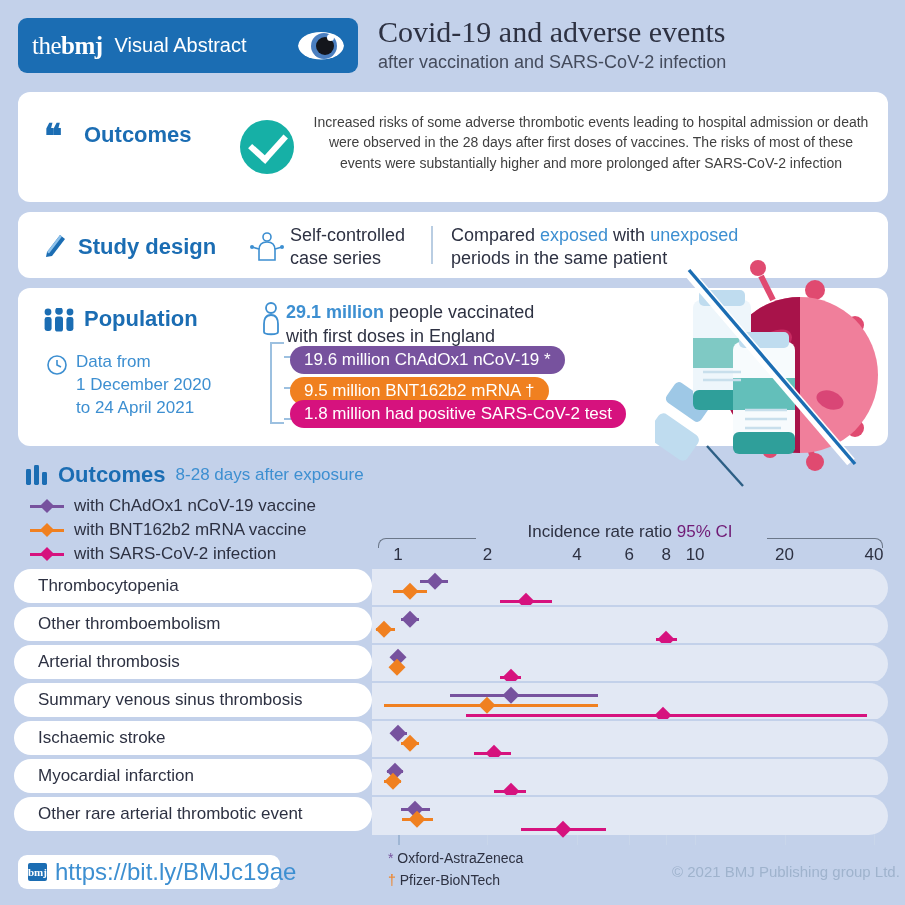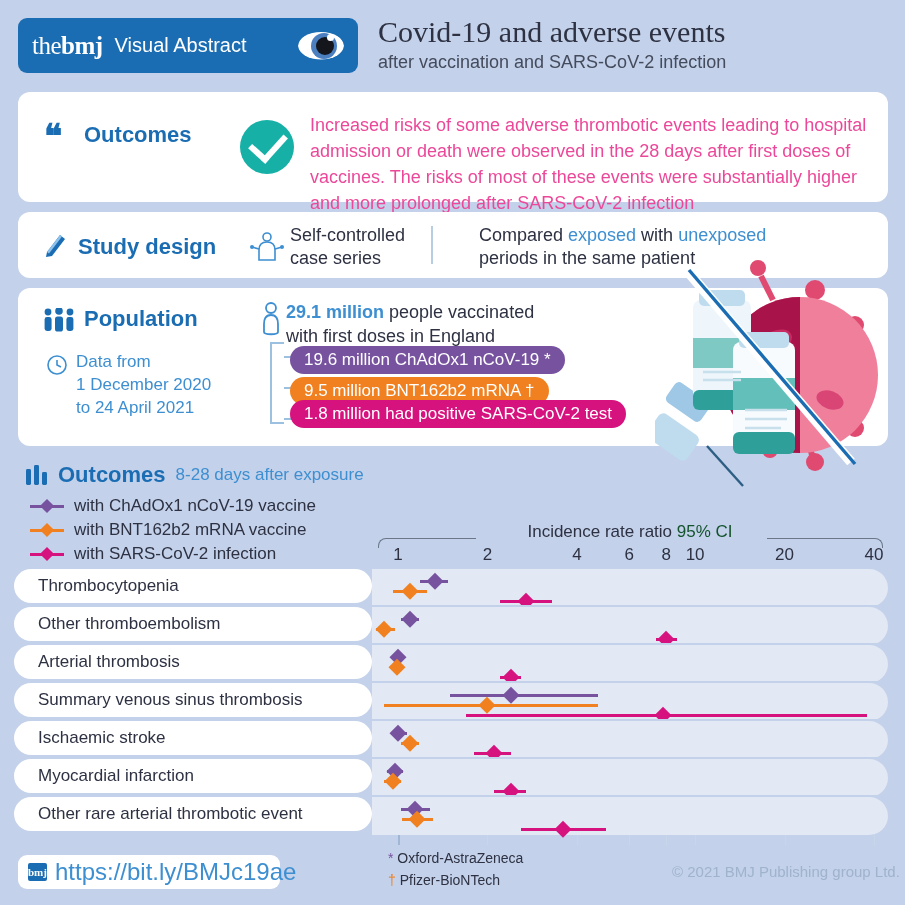--- a/index.html
+++ b/index.html
@@ -44,30 +44,30 @@
 
   
   .summary { left:18px; top:92px; width:870px; height:110px; }
   .quote-ico { position:absolute; left:26px; top:28px; color:#1b6db3; font-family:"Liberation Serif", serif; font-size:34px; line-height:1; font-weight:bold;}
   .summary-title { position:absolute; left:66px; top:30px; font-size:22px; }
   .check {
     position:absolute; left:222px; top:28px; width:54px; height:54px; border-radius:50%;
     background:#16b0a6; display:flex; align-items:center; justify-content:center;
   }
   .check::after { content:""; display:block; width:17px; height:28px; border:solid #fff; border-width:0 6px 6px 0; transform:rotate(42deg) translate(-2px,-3px); }
-  .summary-text { position:absolute; left:292px; top:20px; width:562px; font-size:18px; line-height:1.45; color:#ec4899; }
+  .summary-text { position:absolute; left:292px; top:20px; width:562px; font-size:14px; line-height:1.45; color:#404040;text-align:center; }
 
   
   .design { left:18px; top:212px; width:870px; height:66px; }
   .pencil-ico { position:absolute; left:26px; top:20px; width:24px; height:26px; }
   .design-title { position:absolute; left:60px; top:22px; font-size:22px; }
   .scc-ico { position:absolute; left:232px; top:18px; width:34px; height:34px; }
   .design-t1 { position:absolute; left:272px; top:12px; font-size:18px; line-height:1.3; color:#2d3142; width:130px;}
   .design-div { position:absolute; left:413px; top:14px; width:2px; height:38px; background:#b9cde2; }
-  .design-t2 { position:absolute; left:433px; top:12px; font-size:18px; line-height:1.3; color:#2d3142; width:340px;margin-left:28px;}
+  .design-t2 { position:absolute; left:433px; top:12px; font-size:18px; line-height:1.3; color:#2d3142; width:340px;}
   .hl { color:#3d8fd1; }
 
   
   .population { left:18px; top:288px; width:870px; height:158px; }
   .pop-ico { position:absolute; left:24px; top:20px; width:34px; height:24px; }
   .pop-title { position:absolute; left:66px; top:18px; font-size:22px; }
   .clock-ico { position:absolute; left:28px; top:66px; width:22px; height:22px; }
   .pop-date { position:absolute; left:58px; top:63px; font-size:17px; line-height:1.35; color:#3d8fd1; }
   .person-ico { position:absolute; left:243px; top:14px; width:20px; height:36px; }
   .pop-main { position:absolute; left:268px; top:12px; font-size:18px; line-height:1.35; }
@@ -90,21 +90,21 @@
   .outcomes-sub { font-size:17px; color:#3d8fd1; }
   .legend { position:absolute; left:30px; top:494px; font-size:17px; line-height:1.52; }
   .legend-row { display:flex; align-items:center; gap:10px; height:24px; }
   .lgm { width:34px; height:12px; position:relative; }
   .lgm .ln { position:absolute; top:5px; left:0; width:34px; height:2.5px; }
   .lgm .dm { position:absolute; top:1px; left:12px; width:10px; height:10px; transform:rotate(45deg); }
 
   
   .plot { position:absolute; left:372px; top:523px; width:516px; height:322px; }
   .axis-title { position:absolute; left:0; top:-1px; width:516px; text-align:center; font-size:17px; color:#2d3142; }
-  .axis-title .ci { color:#14532d; }
+  .axis-title .ci { color:#701a75; }
   .axis-rule { position:absolute; top:15px; height:10px; border-top:1.6px solid #6b7789; }
   .axis-rule.l { left:6px; width:98px; border-left:1.6px solid #6b7789; border-top-left-radius:8px; }
   .axis-rule.r { left:395px; width:116px; border-right:1.6px solid #6b7789; border-top-right-radius:8px; }
   .ticks { position:absolute; top:22px; left:0; width:516px; height:22px; }
   .tk { position:absolute; font-size:17px; color:#2d3142; transform:translateX(-50%); }
   .rows { position:absolute; top:46px; left:0; width:516px; }
   .grid { position:absolute; top:46px; left:0; width:516px; height:276px; }
   .gl { position:absolute; top:0; width:1px; height:276px; background:#c9d6ea; }
   .gl.one { background:#9fb6d4; width:1.6px; }
   .rowband { position:absolute; left:0; width:516px; height:38px; background:#e2e8f4; border-radius:0 19px 19px 0; }

